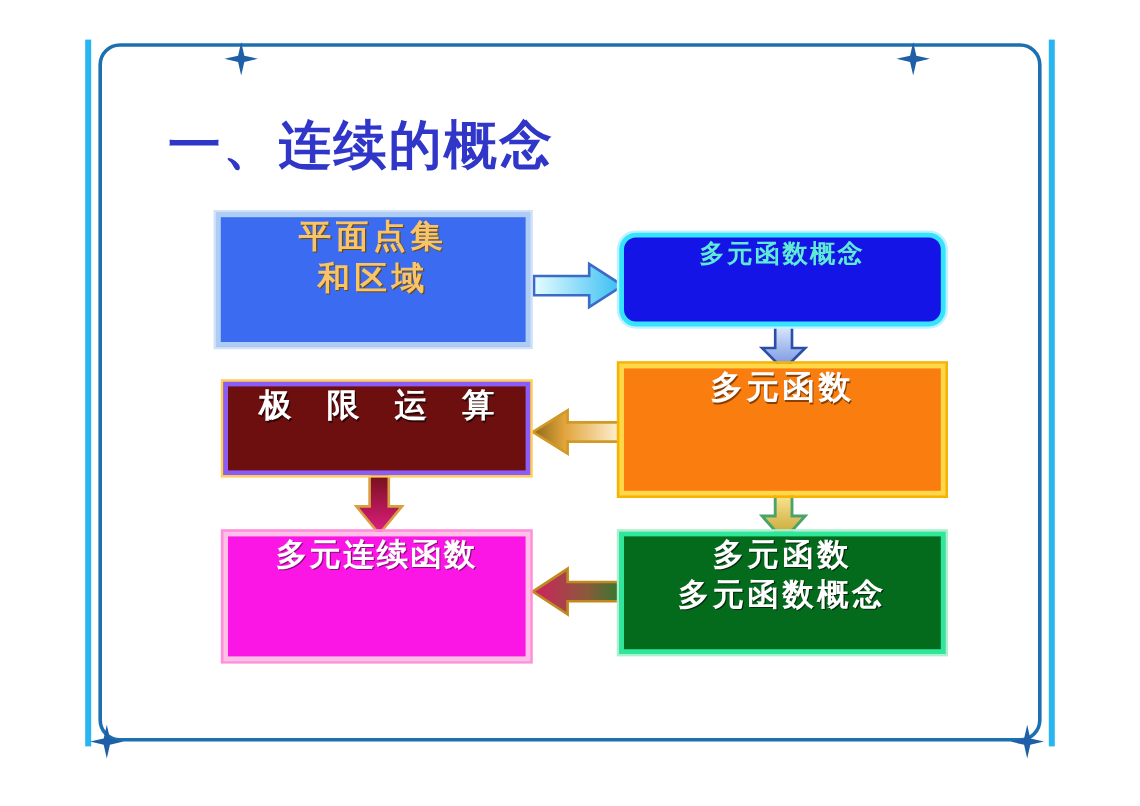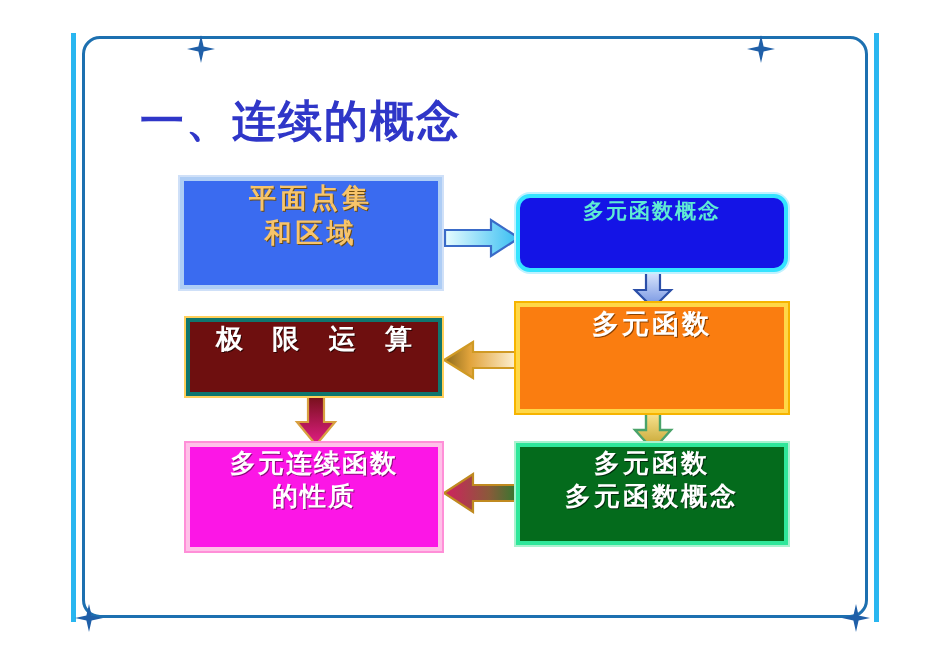--- a/index.html
+++ b/index.html
@@ -114,21 +114,21 @@
     color: #ffffff;
     font-size: 27px;
     letter-spacing: 3px;
     text-shadow: 1px 1px 0 #8a4000;
   }
 
   
   #node-limit-calc {
     left: 186px; top: 318px; width: 256px; height: 78px;
     background: #6e0f0f;
-    border: 4px solid #0f766e;
+    border: 4px solid #8b5cf6;
     outline: 2px solid #ffcf5a;
     color: #ffffff;
     font-size: 27px;
     letter-spacing: 10px;
     text-indent: 10px;
     text-shadow: 1px 1px 0 #2d0505;
   }
 
   
   #node-continuous-prop {
@@ -258,21 +258,20 @@
   <div class="node" id="node-mv-limit">
     <span class="line">多元函数</span>
   </div>
 
   <div class="node" id="node-limit-calc">
     <span class="line">极 限 运 算</span>
   </div>
 
   <div class="node" id="node-continuous-prop">
     <span class="line">多元连续函数</span>
-    <span class="line">的性质</span>
   </div>
 
   <div class="node" id="node-continuous-def">
     <span class="line">多元函数</span>
     <span class="line">多元函数概念</span>
   </div>
 
 </div>
 
 </body></html>

